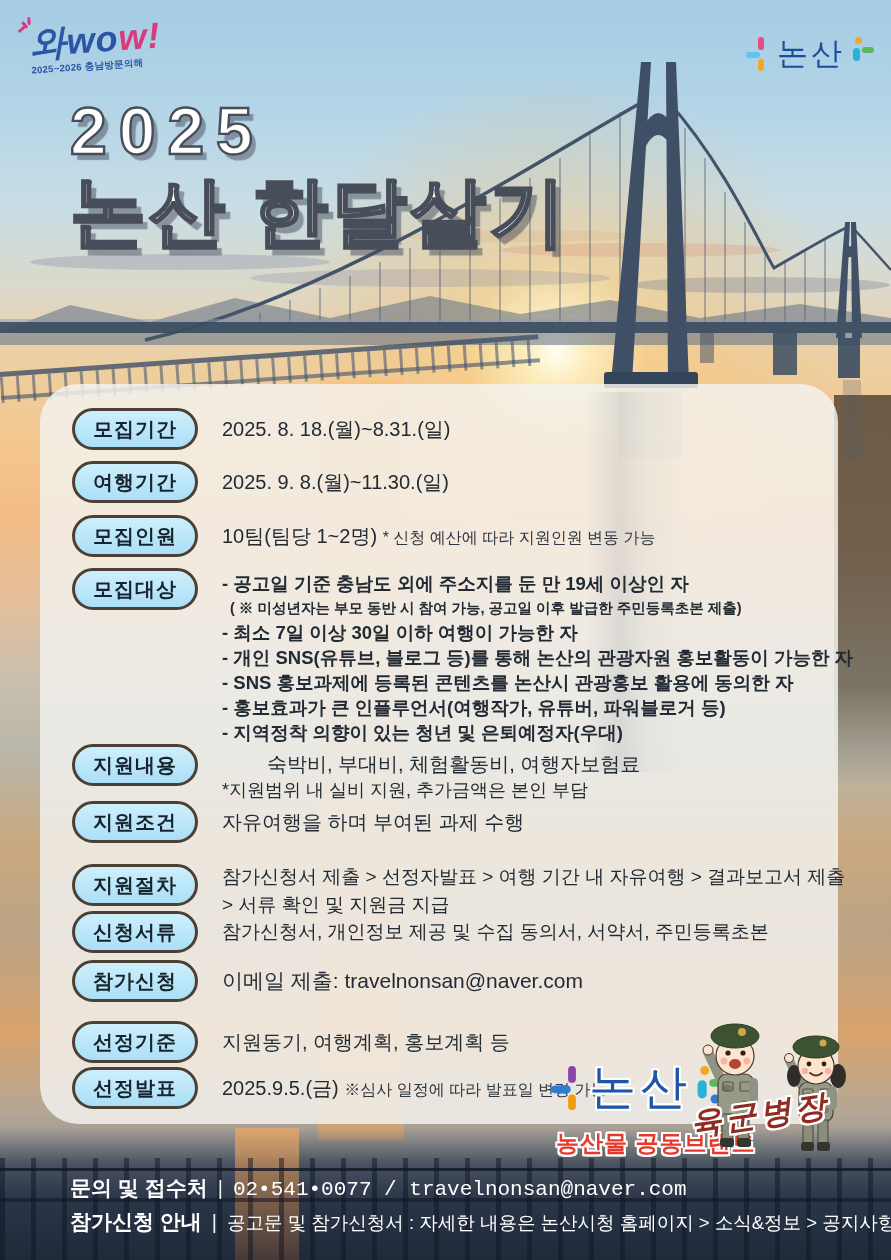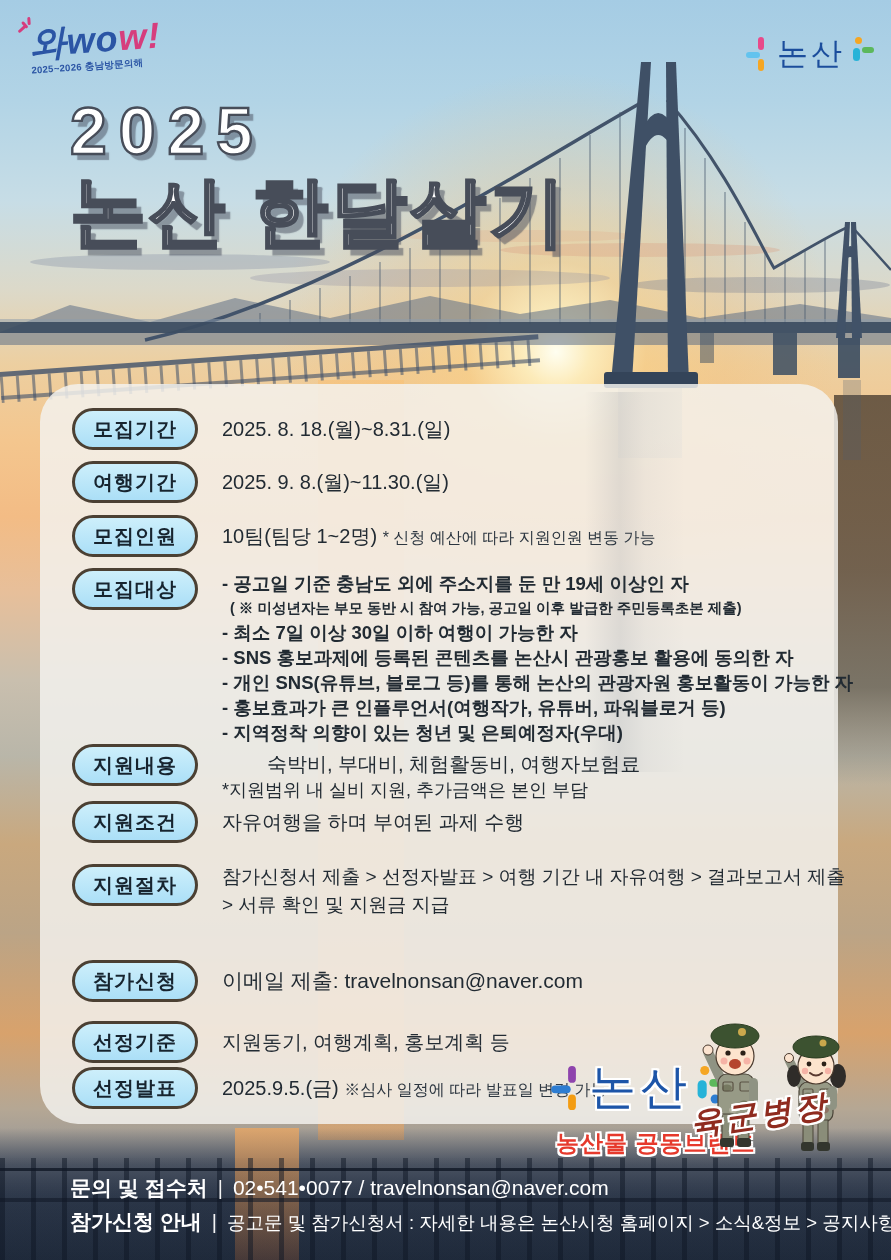--- a/index.html
+++ b/index.html
@@ -115,21 +115,21 @@
     left:690px; top:1094px; z-index:7; font-size:31px; font-weight:800; font-style:italic;
     color:#8f2b1f; letter-spacing:4px; transform:rotate(-8deg);
   }
   svg.soldiers { position:absolute; left:700px; top:1016px; width:158px; height:150px; z-index:6; }
 
   
   .footer { left:70px; top:1174px; z-index:5; color:#fff; }
   .f-line { display:flex; align-items:baseline; white-space:nowrap; }
   .f-label { font-size:21px; font-weight:800; }
   .f-sep { margin:0 10px; font-size:20px; opacity:.95; font-weight:400; }
-  .f-text1 { font-size:21px; font-weight:400; }
+  .f-text1 { font-size:21px; font-weight:400;font-family:Liberation Mono, monospace; }
   .f-text2 { font-size:18.5px; font-weight:400; }
   .f-line + .f-line { margin-top:6px; }
 </style>
 </head>
 <body>
 
 <div class="poster">
 
   <div class="bg-sky"></div>
   <div class="sun-glow"></div>
@@ -256,22 +256,22 @@
     </div>
 
     <div class="row" style="top:184px">
       <div class="pill">
           <span>모집대상</span>
         </div>
       <div class="content list" style="margin-top:3px">
         <div class="li">- 공고일 기준 충남도 외에 주소지를 둔 만 19세 이상인 자</div>
         <div class="li small">( ※ 미성년자는 부모 동반 시 참여 가능, 공고일 이후 발급한 주민등록초본 제출)</div>
         <div class="li">- 최소 7일 이상 30일 이하 여행이 가능한 자</div>
+        <div class="li">- 개인 SNS(유튜브, 블로그 등)를 통해 논산의 관광자원 홍보활동이 가능한 자</div>
         <div class="li">- SNS 홍보과제에 등록된 콘텐츠를 논산시 관광홍보 활용에 동의한 자</div>
-        <div class="li">- 개인 SNS(유튜브, 블로그 등)를 통해 논산의 관광자원 홍보활동이 가능한 자</div>
         <div class="li">- 홍보효과가 큰 인플루언서(여행작가, 유튜버, 파워블로거 등)</div>
         <div class="li">- 지역정착 의향이 있는 청년 및 은퇴예정자(우대)</div>
       </div>
     </div>
 
     <div class="row" style="top:360px">
       <div class="pill">
           <span>지원내용</span>
         </div>
       <div class="content stack">
@@ -290,20 +290,26 @@
     <div class="row" style="top:472px">
       <div class="pill" style="margin-top:8px">
           <span>지원절차</span>
         </div>
       <div class="content">
         <span class="proc1">참가신청서 제출 &gt; 선정자발표 &gt; 여행 기간 내 자유여행 &gt; 결과보고서 제출</span>
         <span class="proc2">&gt; 서류 확인 및 지원금 지급</span>
       </div>
     </div>
 
+    <div class="row" style="top:527px">
+      <div class="pill">
+          <span>신청서류</span>
+        </div>
+      <div class="content single" style="font-size:19px">참가신청서, 개인정보 제공 및 수집 동의서, 서약서, 주민등록초본</div>
+    </div>
 
     <div class="row" style="top:576px">
       <div class="pill">
           <span>참가신청</span>
         </div>
       <div class="content single" style="font-size:21px">이메일 제출: travelnonsan@naver.com</div>
     </div>
 
     <div class="row" style="top:637px">
       <div class="pill">

